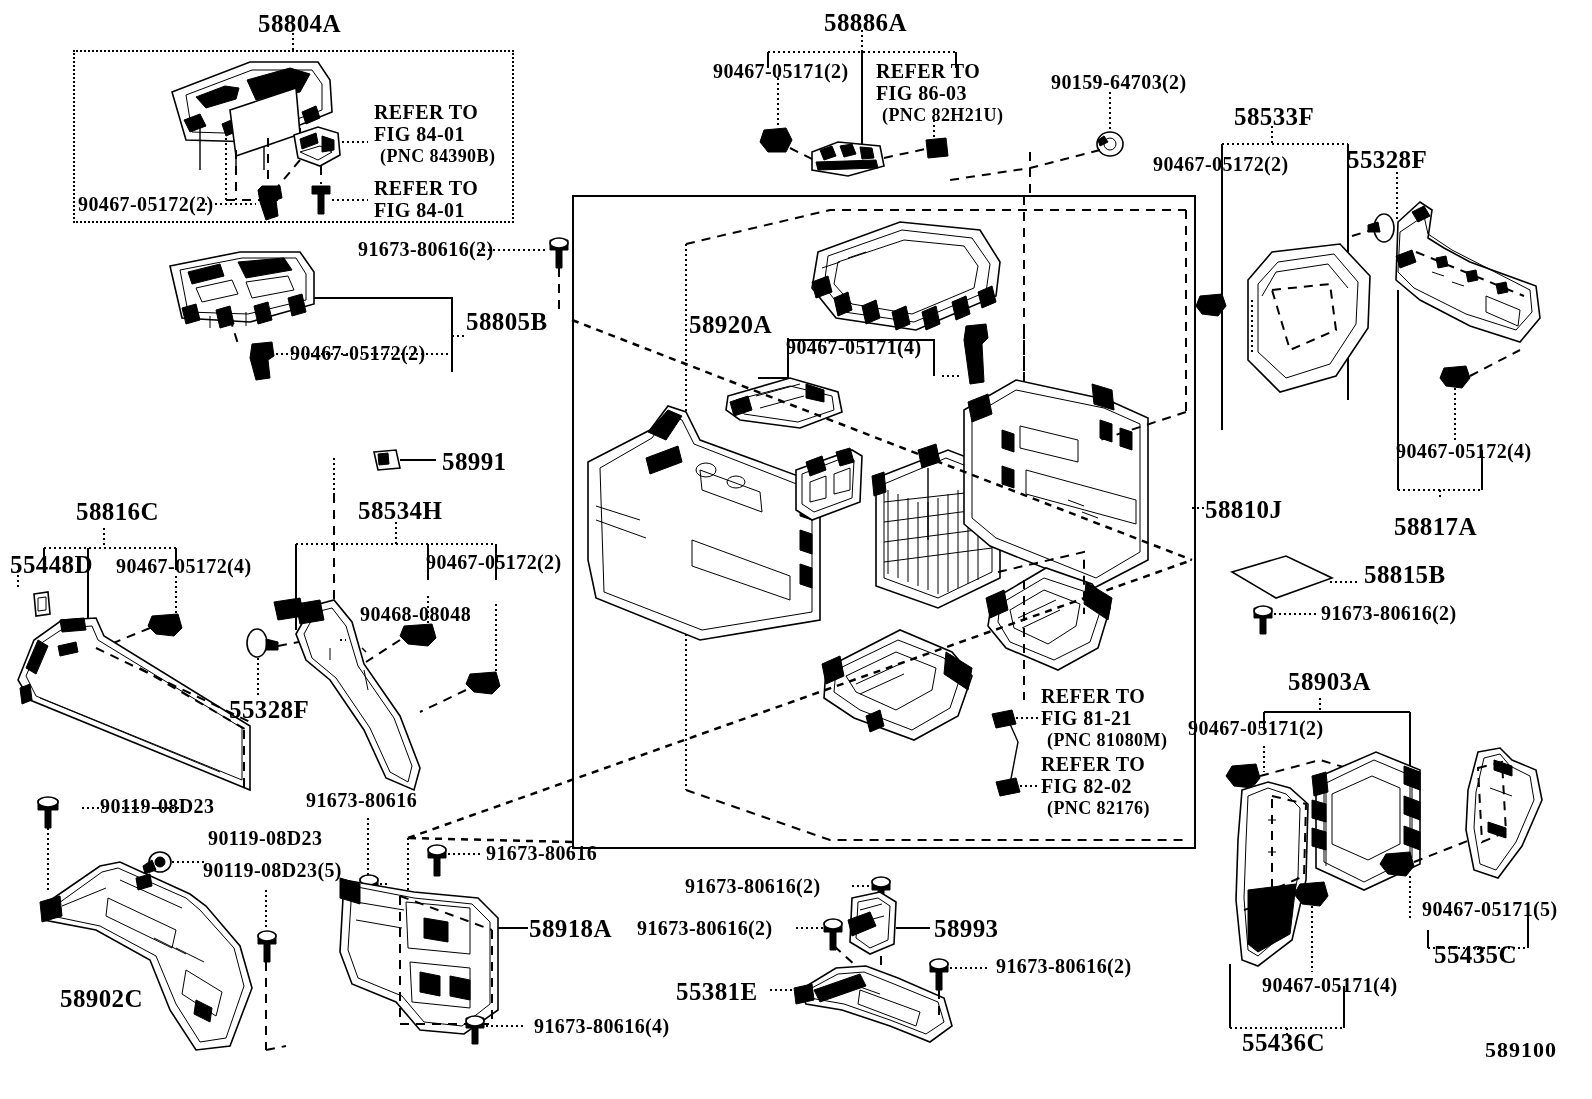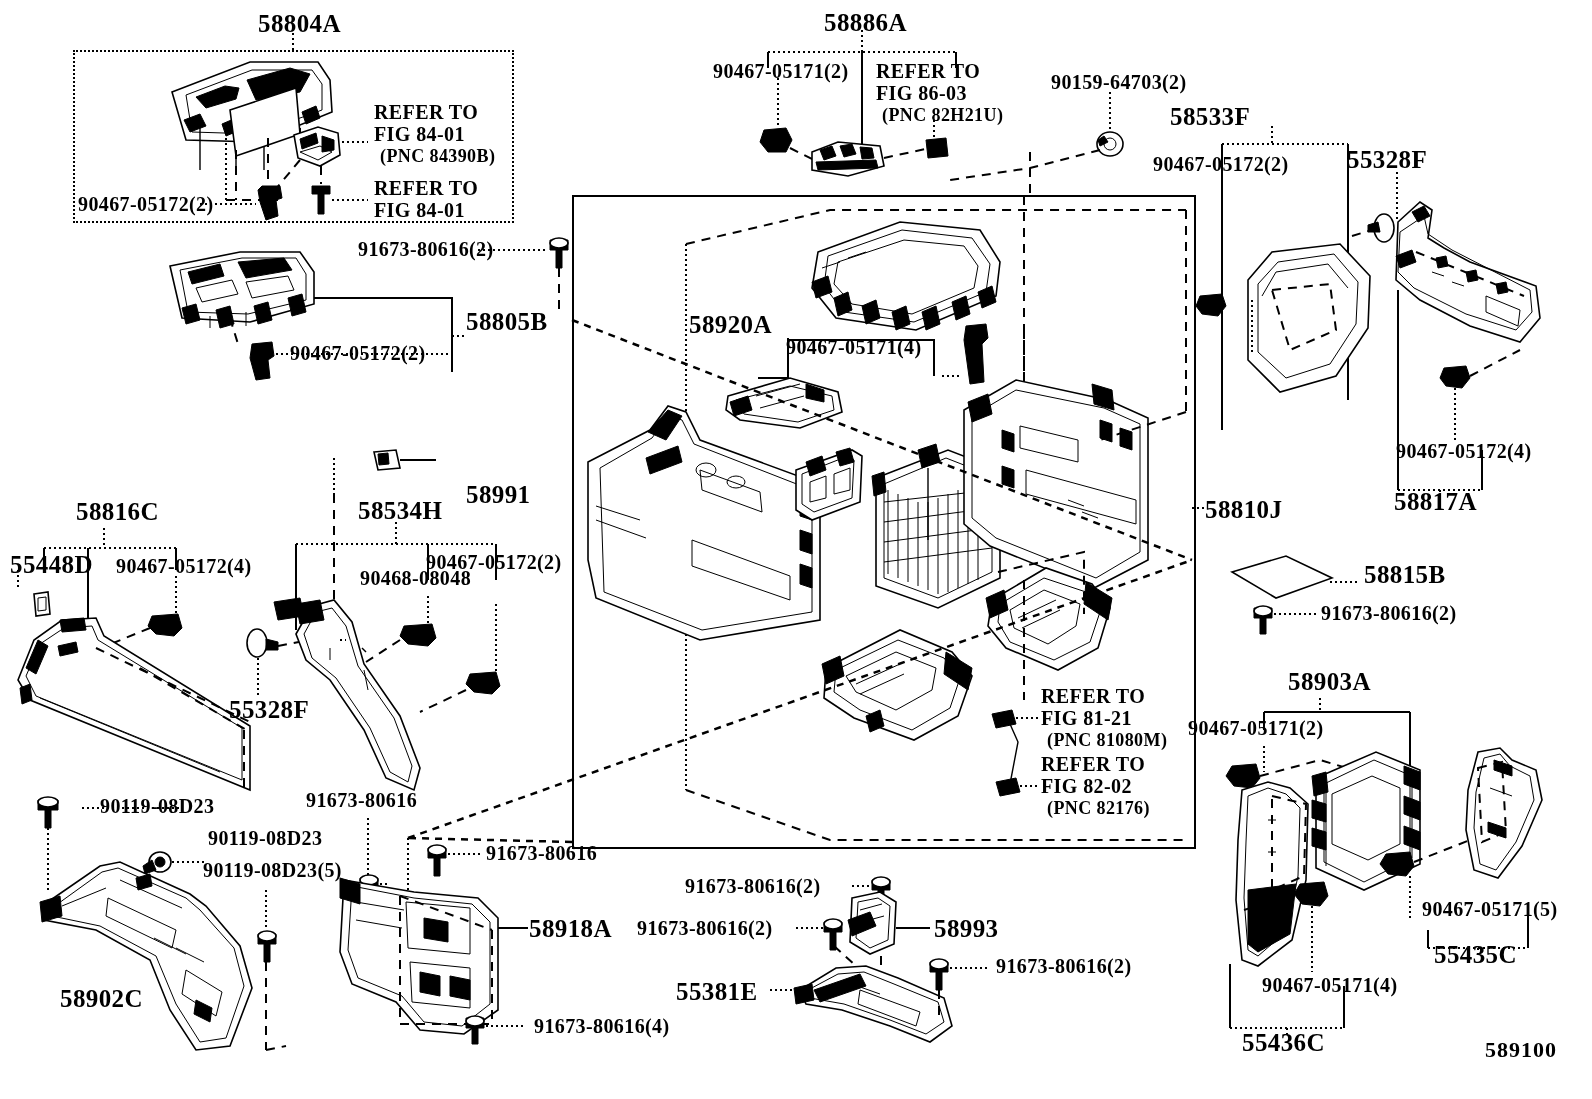--- a/index.html
+++ b/index.html
@@ -583,25 +583,25 @@
   <div class="lbl s21" style="left:374px;top:200px;">FIG 84-01</div>
   <div class="lbl s21" style="left:78px;top:194px;">90467-05172(2)</div>
 
   <div class="lbl s26" style="left:824px;top:9px;">58886A</div>
   <div class="lbl s21" style="left:713px;top:61px;">90467-05171(2)</div>
   <div class="lbl s21" style="left:876px;top:61px;">REFER TO</div>
   <div class="lbl s21" style="left:876px;top:83px;">FIG 86-03</div>
   <div class="lbl s19" style="left:882px;top:106px;">(PNC 82H21U)</div>
   <div class="lbl s21" style="left:1051px;top:72px;">90159-64703(2)</div>
 
-  <div class="lbl s26" style="left:1170px;top:103px;">58533F</div>
+  <div class="lbl s26" style="left:1234px;top:103px;">58533F</div>
   <div class="lbl s21" style="left:1153px;top:154px;">90467-05172(2)</div>
   <div class="lbl s26" style="left:1347px;top:146px;">55328F</div>
   <div class="lbl s21" style="left:1396px;top:441px;">90467-05172(4)</div>
-  <div class="lbl s26" style="left:1394px;top:488px;">58817A</div>
+  <div class="lbl s26" style="left:1394px;top:513px;">58817A</div>
 
   <div class="lbl s21" style="left:358px;top:239px;">91673-80616(2)</div>
   <div class="lbl s26" style="left:466px;top:308px;">58805B</div>
   <div class="lbl s21" style="left:290px;top:343px;">90467-05172(2)</div>
 
   <div class="lbl s26" style="left:689px;top:311px;">58920A</div>
   <div class="lbl s21" style="left:786px;top:337px;">90467-05171(4)</div>
   <div class="lbl s21" style="left:1041px;top:686px;">REFER TO</div>
   <div class="lbl s21" style="left:1041px;top:708px;text-align:center;">FIG 81-21</div>
   <div class="lbl s19" style="left:1047px;top:731px;">(PNC 81080M)</div>
@@ -609,24 +609,24 @@
   <div class="lbl s21" style="left:1041px;top:776px;">FIG 82-02</div>
   <div class="lbl s19" style="left:1047px;top:799px;">(PNC 82176)</div>
 
   <div class="lbl s26" style="left:1205px;top:496px;">58810J</div>
   <div class="lbl s26" style="left:1364px;top:561px;">58815B</div>
   <div class="lbl s21" style="left:1321px;top:603px;">91673-80616(2)</div>
 
   <div class="lbl s26" style="left:76px;top:498px;">58816C</div>
   <div class="lbl s26" style="left:10px;top:551px;">55448D</div>
   <div class="lbl s21" style="left:116px;top:556px;">90467-05172(4)</div>
-  <div class="lbl s26" style="left:466px;top:448px;margin-top:33px;">58991</div>
+  <div class="lbl s26" style="left:442px;top:448px;">58991</div>
   <div class="lbl s26" style="left:358px;top:497px;">58534H</div>
   <div class="lbl s21" style="left:426px;top:552px;">90467-05172(2)</div>
-  <div class="lbl s21" style="left:360px;top:568px;">90468-08048</div>
+  <div class="lbl s21" style="left:360px;top:604px;">90468-08048</div>
   <div class="lbl s26" style="left:229px;top:696px;">55328F</div>
 
   <div class="lbl s21" style="left:100px;top:796px;">90119-08D23</div>
   <div class="lbl s21" style="left:208px;top:828px;">90119-08D23</div>
   <div class="lbl s21" style="left:203px;top:860px;">90119-08D23(5)</div>
   <div class="lbl s26" style="left:60px;top:985px;">58902C</div>
 
   <div class="lbl s21" style="left:306px;top:790px;">91673-80616</div>
   <div class="lbl s21" style="left:486px;top:843px;">91673-80616</div>
   <div class="lbl s26" style="left:529px;top:915px;">58918A</div>

